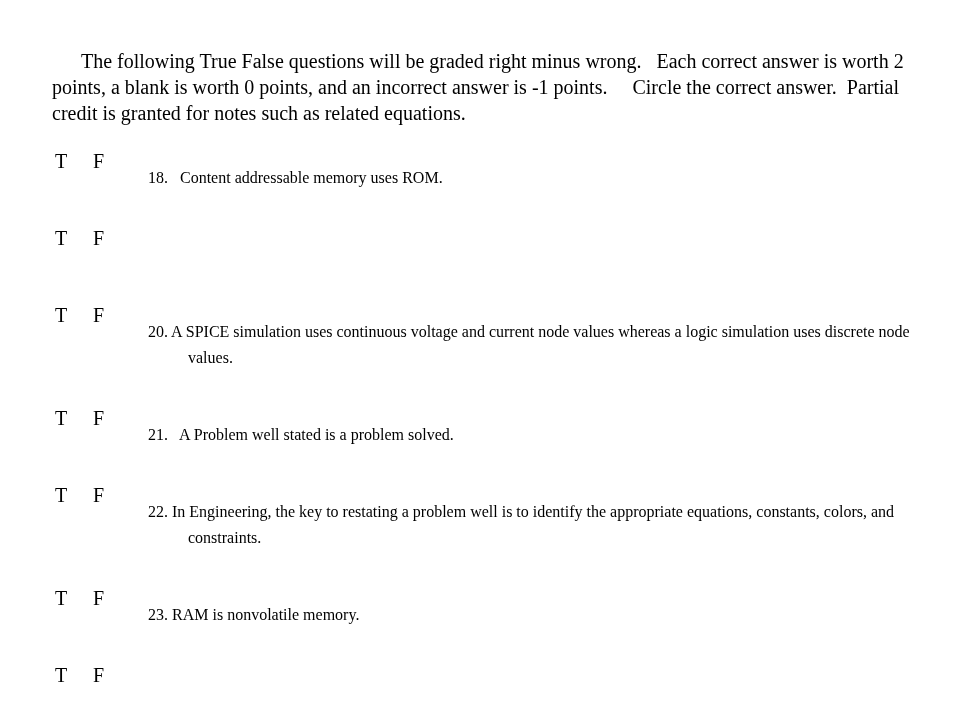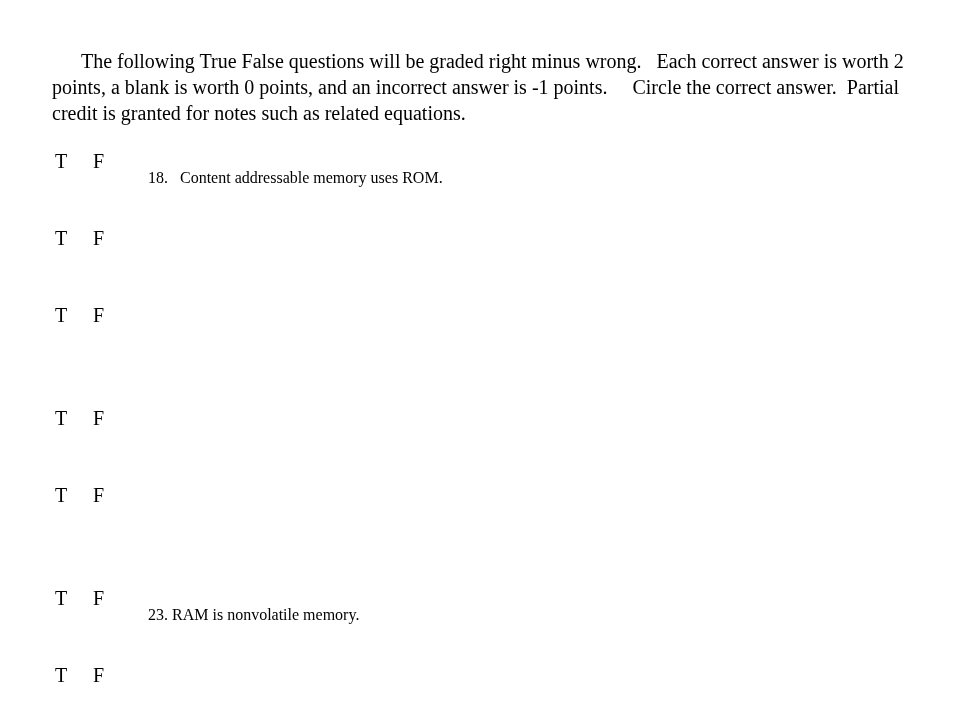--- a/index.html
+++ b/index.html
@@ -89,30 +89,33 @@
     </div>
 
     <div class="q-row">
       <span class="tf tf-true">T</span>
       <span class="tf tf-false">F</span>
     </div>
 
     <div class="q-row wrapped">
       <span class="tf tf-true">T</span>
       <span class="tf tf-false">F</span>
+      <span class="q-body">20. A SPICE simulation uses continuous voltage and current node values whereas a logic simulation uses discrete node values.</span>
     </div>
 
     <div class="q-row">
       <span class="tf tf-true">T</span>
       <span class="tf tf-false">F</span>
+      <span class="q-body">21.   A Problem well stated is a problem solved.</span>
     </div>
 
     <div class="q-row wrapped">
       <span class="tf tf-true">T</span>
       <span class="tf tf-false">F</span>
+      <span class="q-body">22. In Engineering, the key to restating a problem well is to identify the appropriate equations, constants, colors, and constraints.</span>
     </div>
 
     <div class="q-row">
       <span class="tf tf-true">T</span>
       <span class="tf tf-false">F</span>
       <span class="q-body">23. RAM is nonvolatile memory.</span>
     </div>
 
     <div class="q-row">
       <span class="tf tf-true">T</span>

